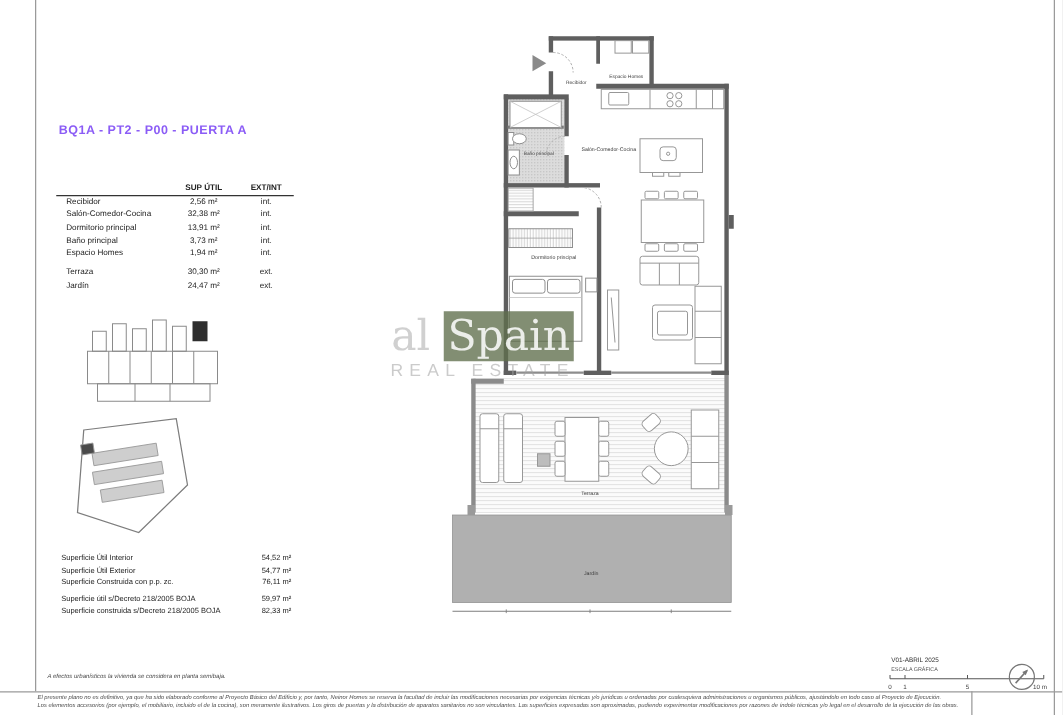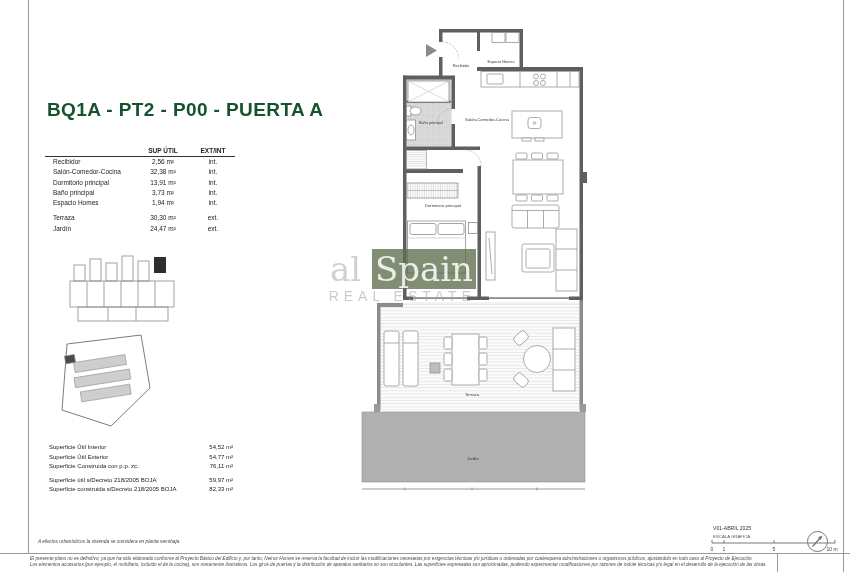--- a/index.html
+++ b/index.html
@@ -3,21 +3,21 @@
 <meta charset="utf-8">
 <style>
   html,body{margin:0;padding:0;background:#e8e8e8;}
   .page{position:relative;width:850px;height:572px;background:#ffffff;overflow:hidden;
         font-family:"Liberation Sans",sans-serif;color:#222;}
   .abs{position:absolute;}
   
   .vline{position:absolute;width:1px;background:#9a9a9a;}
   .hline{position:absolute;height:1px;background:#9a9a9a;}
   
-  .title{left:47px;top:99px;font-size:19px;font-weight:bold;letter-spacing:0.4px;color:#14532d;}
+  .title{left:47px;top:99px;font-size:10px;font-weight:bold;letter-spacing:0.4px;color:#8b5cf6;}
   
   .area-table{left:45px;top:145px;width:190px;font-size:6.5px;}
   .tr{display:flex;line-height:10.3px;height:10.3px;}
   .tr .c-name{flex:1;padding-left:8px;}
   .tr .c-sup{width:56px;text-align:center;}
   .tr .c-ext{width:44px;text-align:center;}
   .thead{font-weight:bold;height:11px;line-height:11px;border-bottom:1px solid #333;}
   .tgap{height:5px;}
   
   .summary{left:49px;top:443px;width:184px;font-size:6px;}
@@ -28,21 +28,21 @@
   
   .footnote{left:38px;top:539px;font-size:6px;font-style:italic;color:#444;
             transform:scale(0.8);transform-origin:0 0;white-space:nowrap;}
   .disclaimer{left:30px;top:556px;width:1040px;font-size:6px;font-style:italic;color:#4a4a4a;
               transform:scale(0.775);transform-origin:0 0;}
   .disclaimer div{white-space:nowrap;line-height:7.6px;}
   
   .tb-version{left:713px;top:526px;font-size:6px;color:#333;transform:scale(0.85);transform-origin:0 0;}
   .tb-scale{left:713px;top:534px;font-size:6px;color:#555;transform:scale(0.72);transform-origin:0 0;}
   
-  .watermark{left:296px;top:251px;width:180px;text-align:right;pointer-events:none;z-index:6;}
+  .watermark{left:296px;top:251px;width:180px;text-align:center;pointer-events:none;z-index:6;}
   .wm-l1{font-family:"DejaVu Serif",serif;font-size:34px;line-height:36px;color:rgba(150,150,150,0.45);}
   .wm-box{background:rgba(95,110,75,0.78);color:rgba(255,255,255,0.85);padding:0 3px;}
   .wm-l2{font-size:14px;letter-spacing:5px;color:rgba(160,160,160,0.55);margin-top:1px;}
   svg text{font-family:"Liberation Sans",sans-serif;fill:#3c3c3c;}
 </style>
 </head>
 <body>
 
 <div class="page">
 

